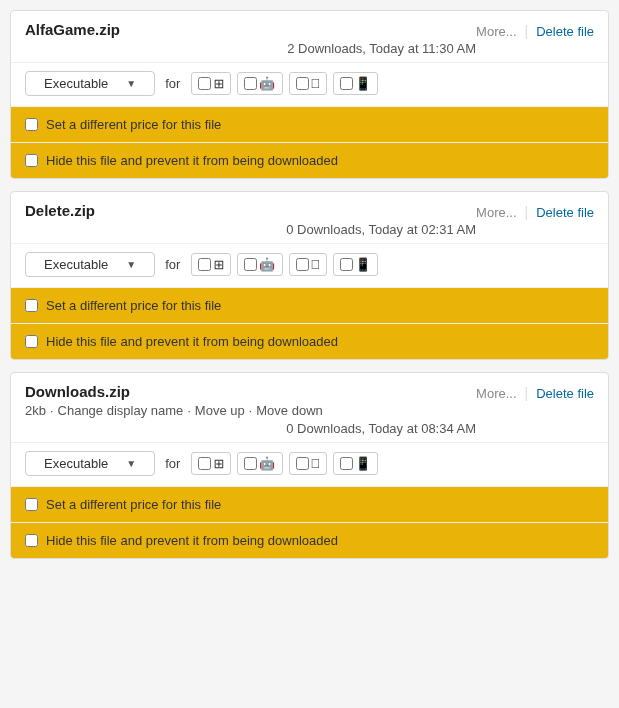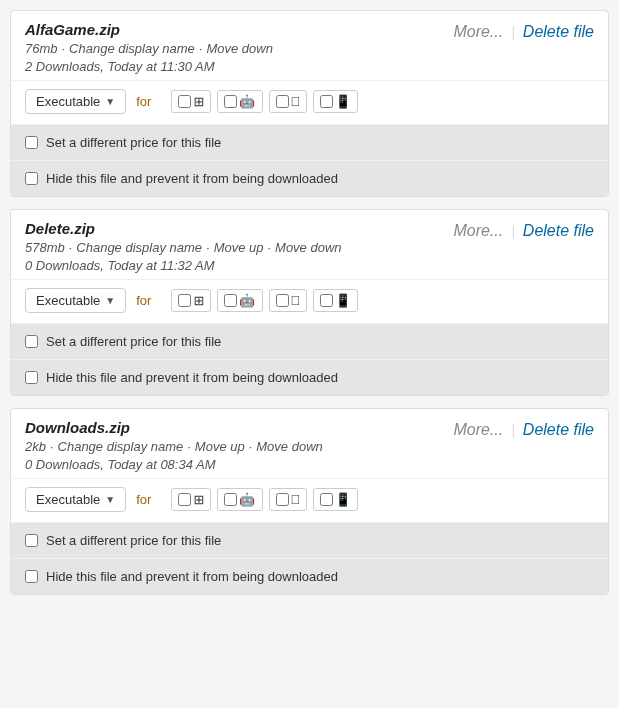--- a/index.html
+++ b/index.html
@@ -15,21 +15,20 @@
       border: 1px solid #ddd;
       border-radius: 4px;
       margin-bottom: 12px;
       overflow: hidden;
     }
     .file-header {
       display: flex;
       justify-content: space-between;
       align-items: flex-start;
       padding: 10px 14px 6px 14px;
-      font-style: italic;
     }
     .file-info {
       flex: 1;
     }
     .file-name {
       font-size: 15px;
       font-weight: 600;
       color: #222;
     }
     .file-meta {
@@ -39,63 +38,64 @@
     }
     .file-meta a {
       color: #555;
       text-decoration: none;
       cursor: pointer;
     }
     .file-downloads {
       font-size: 13px;
       color: #555;
       margin-top: 3px;
+      text-align: right;
     }
     .file-actions {
       display: flex;
       gap: 8px;
       align-items: center;
       padding-top: 2px;
     }
     .file-actions a {
-      font-size: 16px;
+      font-size: 13px;
       color: #888;
       text-decoration: none;
       cursor: pointer;
     }
     .file-actions .delete-link {
       color: #0369a1;
     }
     .file-platform-row {
       display: flex;
       align-items: center;
       padding: 8px 14px 10px 14px;
       gap: 10px;
       border-top: 1px solid #f0f0f0;
     }
     .dropdown-btn {
       display: flex;
       align-items: center;
-      gap: 5px;
+      gap: 18px;
       border: 1px solid #ccc;
       border-radius: 4px;
-      padding: 4px 10px;
+      padding: 4px 18px;
       background: #fff;
       font-size: 13px;
       cursor: pointer;
       color: #333;
     }
     .dropdown-btn .arrow {
       font-size: 10px;
       color: #555;
     }
     .for-label {
       font-size: 13px;
-      color: #a16207;
-      margin-right: 10px;
+      color: #404040;
+      margin-right: 1px;
     }
     .platform-checkboxes {
       display: flex;
       gap: 6px;
       align-items: center;
     }
     .platform-item {
       display: flex;
       align-items: center;
       gap: 2px;
@@ -106,40 +106,39 @@
     .platform-item input[type="checkbox"] {
       margin: 0;
       cursor: pointer;
     }
     .option-row {
       display: flex;
       align-items: center;
       gap: 8px;
       padding: 10px 14px;
       border-top: 1px solid #f0f0f0;
-      background: #e5e5e5;
+      background: #eab308;
     }
     .option-row input[type="checkbox"] {
       cursor: pointer;
     }
     .option-row label {
       font-size: 13px;
       color: #333;
       cursor: pointer;
     }
   </style>
 </head>
 <body>
 
 <div id="app">
     <div class="file-card">
       <div class="file-header">
         <div class="file-info">
           <div class="file-name">AlfaGame.zip</div>
-          <div class="file-meta"><span>76mb</span> · <a>Change display name</a> · <a>Move down</a></div>
           <div class="file-downloads">2 Downloads, Today at 11:30 AM</div>
         </div>
         <div class="file-actions">
           <a>More...</a>
           <span style="color: rgb(221, 221, 221);">|</span>
           <a class="delete-link">Delete file</a>
         </div>
       </div>
       <div class="file-platform-row">
         <button class="dropdown-btn">
@@ -172,22 +171,21 @@
       </div>
       <div class="option-row">
         <input type="checkbox" id="hide-alfagame" style="">
         <label for="hide-alfagame">Hide this file and prevent it from being downloaded</label>
       </div>
     </div>
     <div class="file-card">
       <div class="file-header">
         <div class="file-info">
           <div class="file-name">Delete.zip</div>
-          <div class="file-meta"><span>578mb</span> · <a>Change display name</a> · <a>Move up</a> · <a>Move down</a></div>
-          <div class="file-downloads">0 Downloads, Today at 11:32 AM</div>
+          <div class="file-downloads">0 Downloads, Today at 02:31 AM</div>
         </div>
         <div class="file-actions">
           <a>More...</a>
           <span style="color: rgb(221, 221, 221);">|</span>
           <a class="delete-link">Delete file</a>
         </div>
       </div>
       <div class="file-platform-row">
         <button class="dropdown-btn">
           <span>Executable</span>

